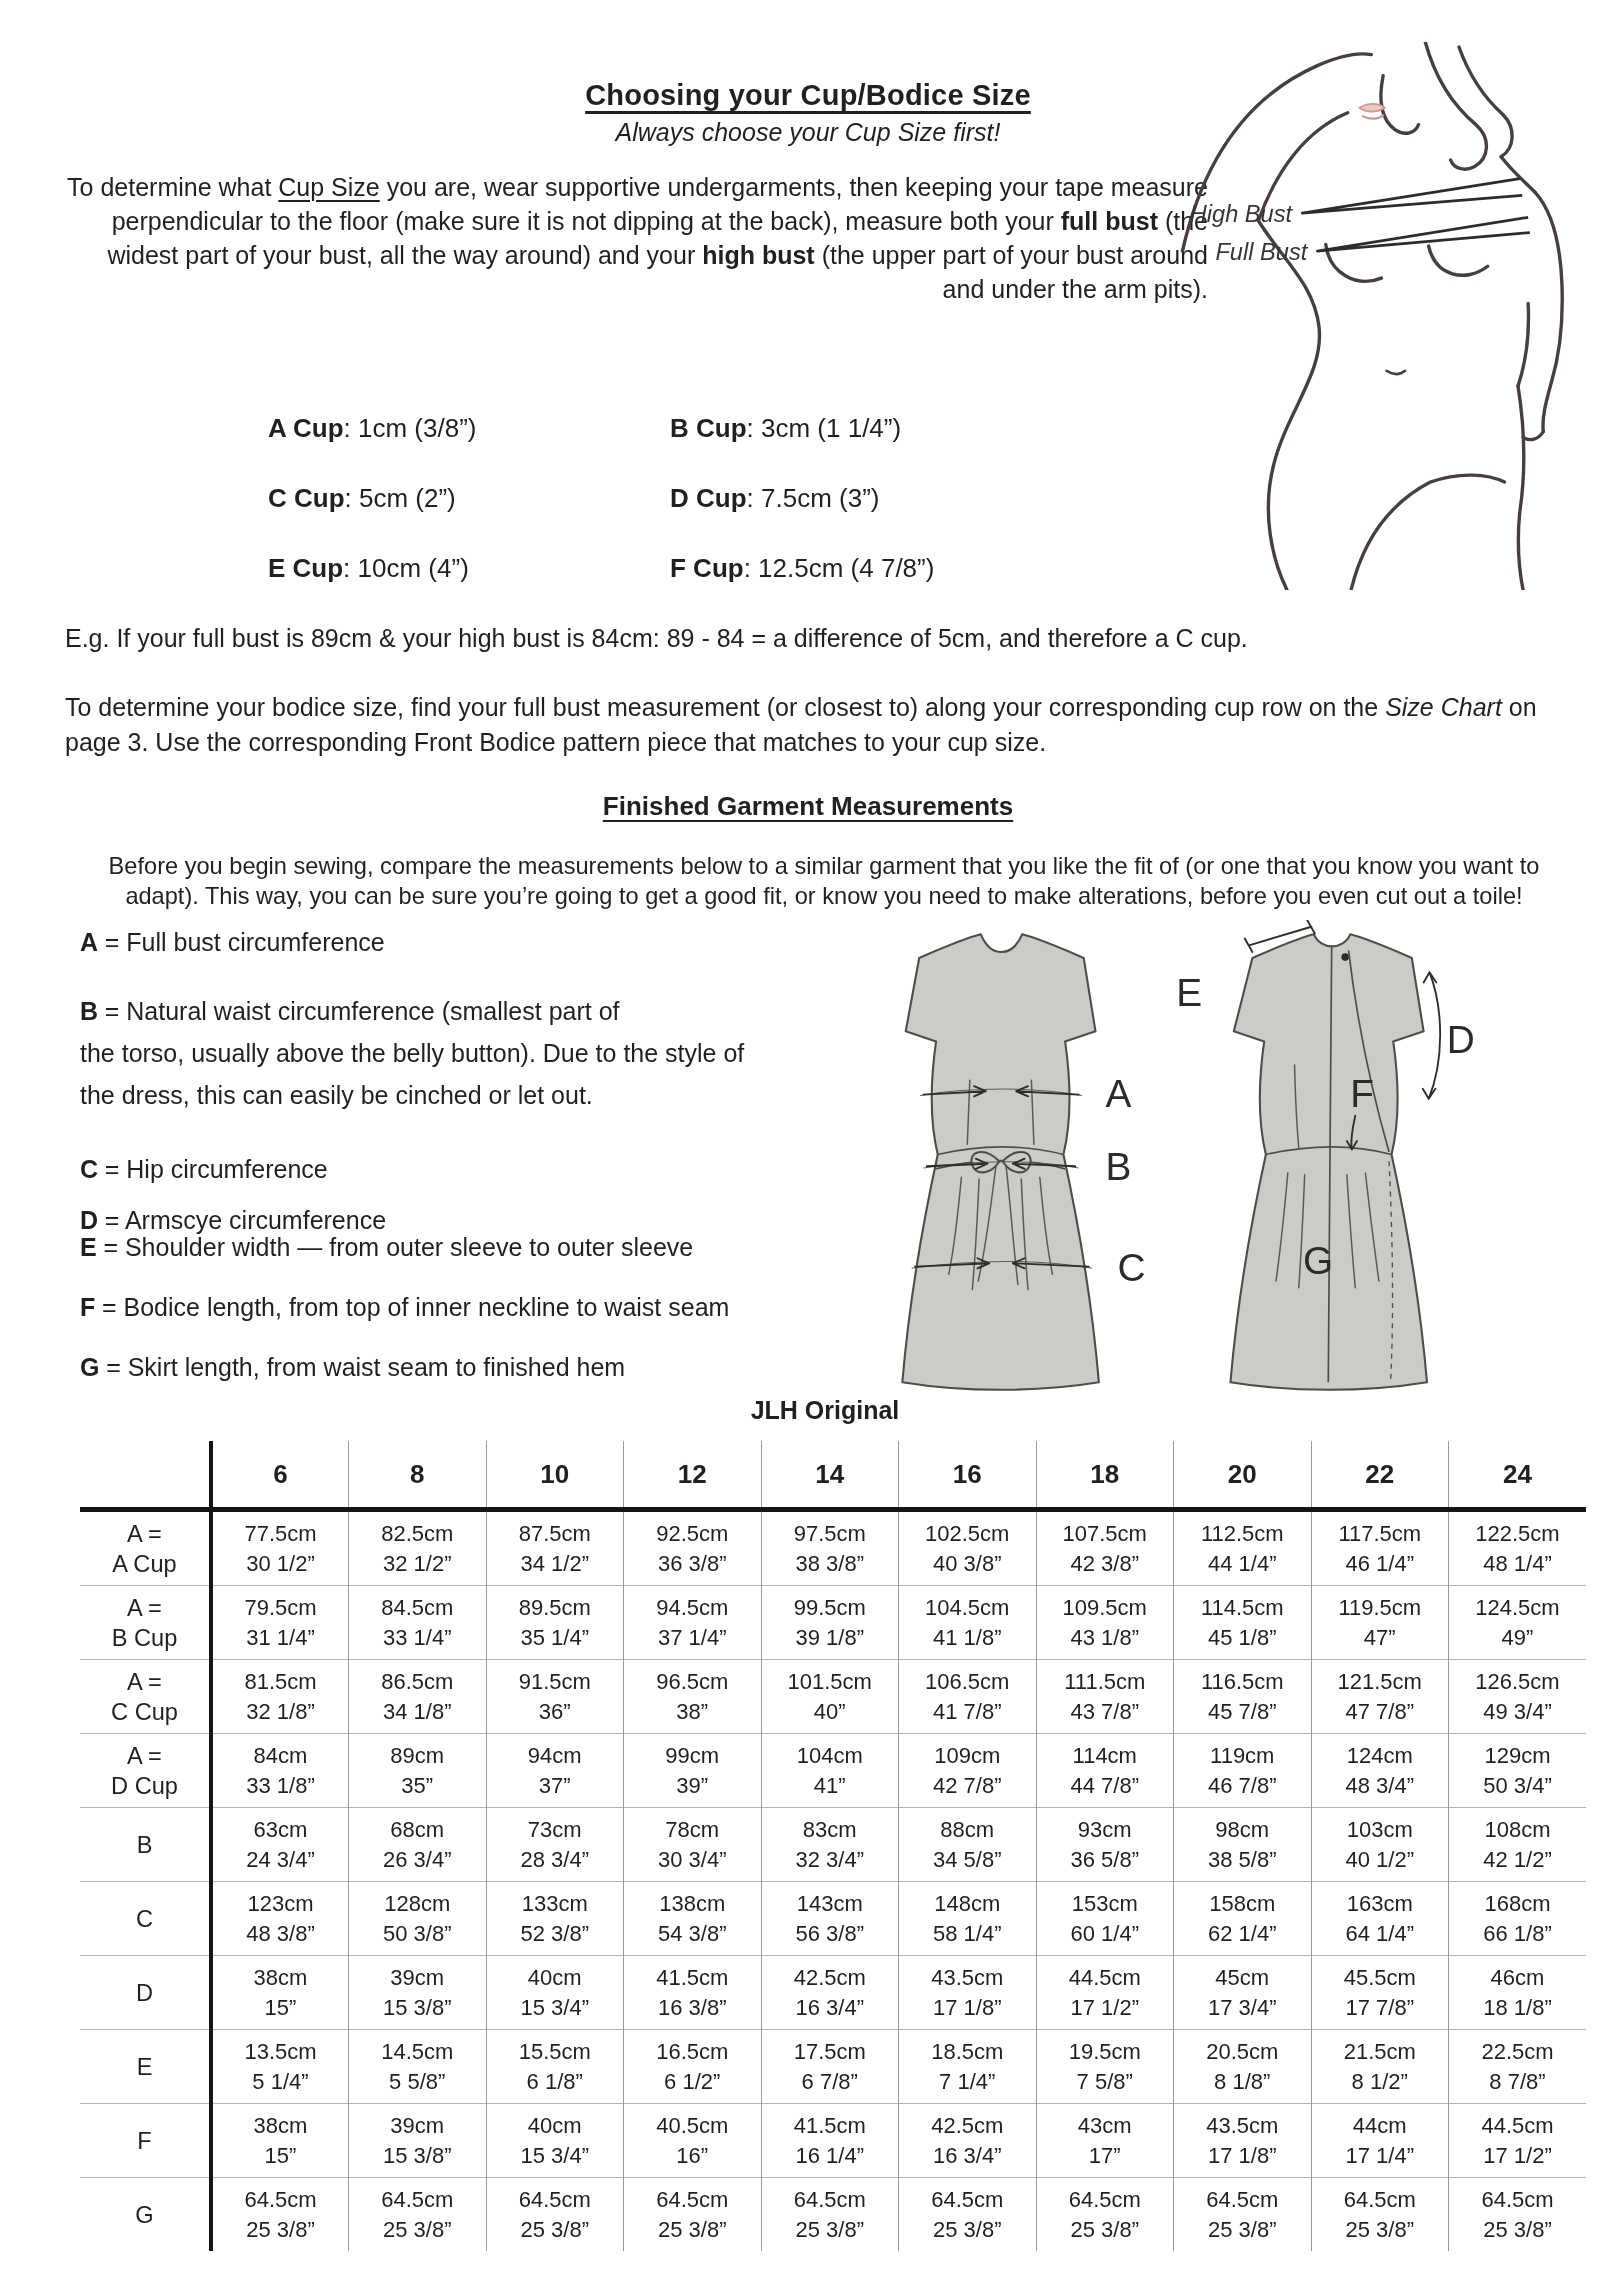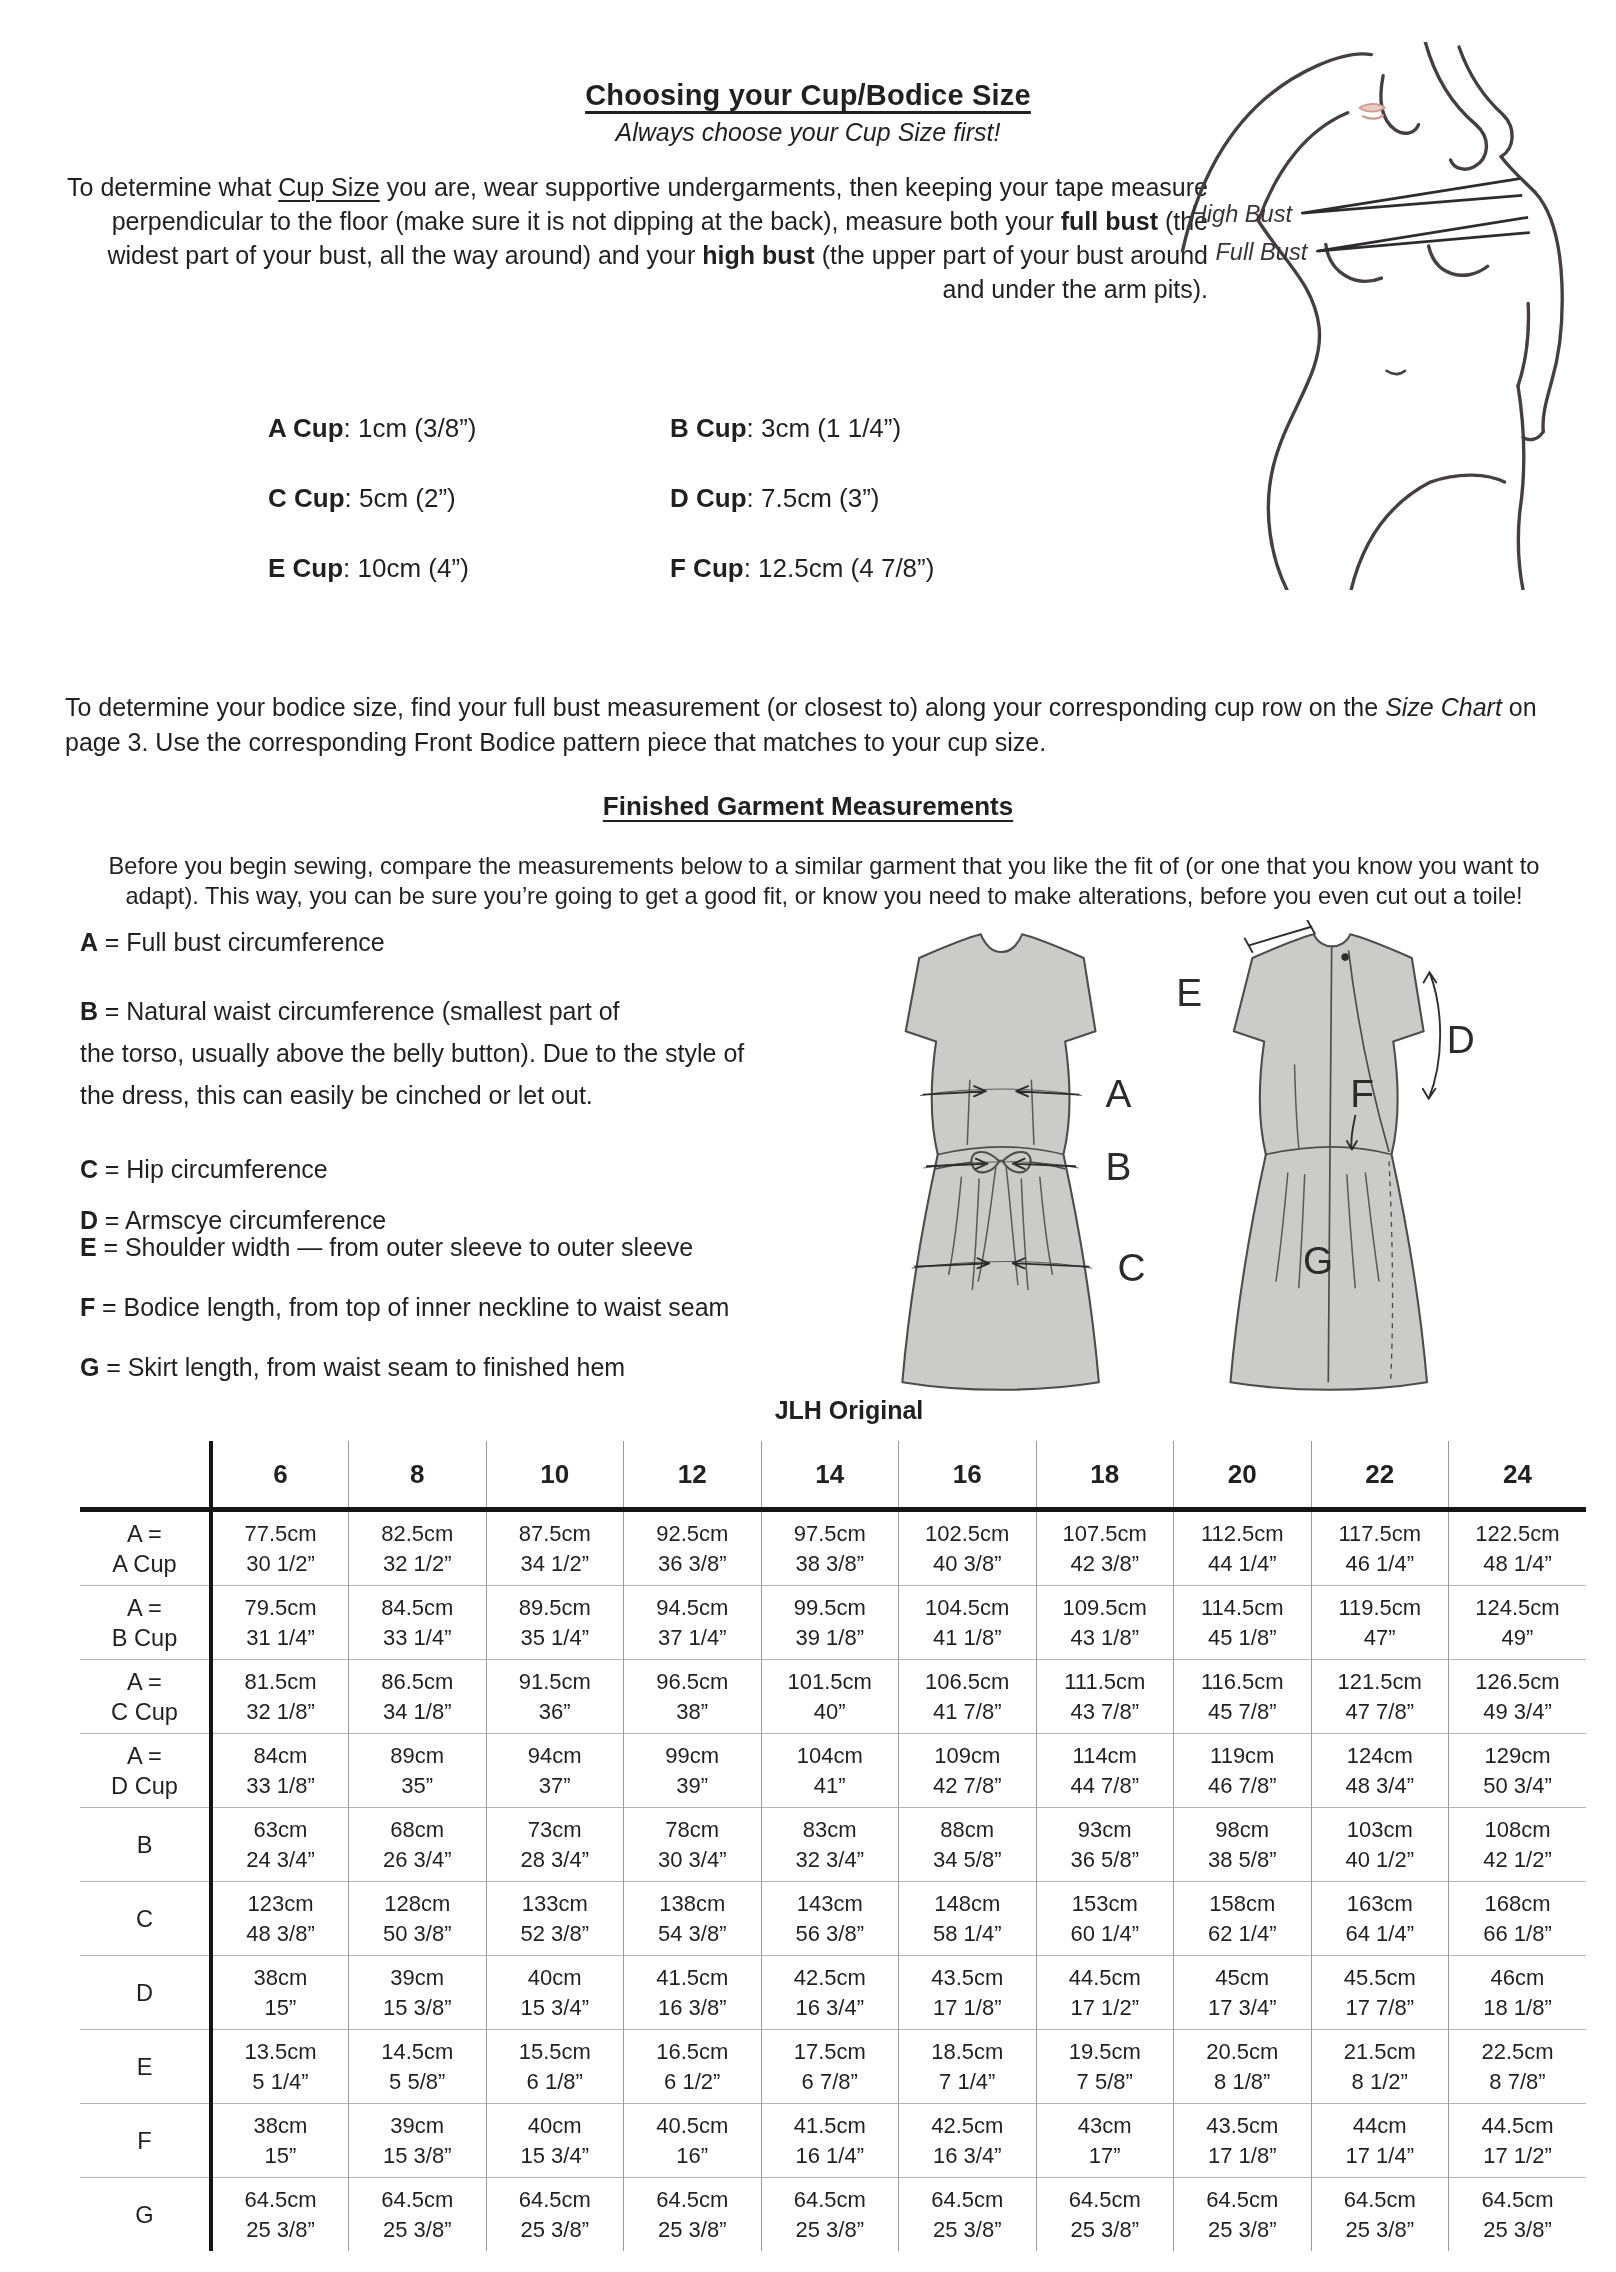--- a/index.html
+++ b/index.html
@@ -28,21 +28,21 @@
   .fig-band{stroke:#2f2a2d;stroke-width:3.2;fill:none;stroke-linejoin:round;}
   .fig-label{font-size:28px;font-style:italic;fill:#3a3438;}
   .dress-svg{left:839px;top:920px;}
   .dress{fill:#cbcbc8;stroke:#4d4d4d;stroke-width:2.5;stroke-linejoin:round;}
   .detail{stroke:#5a5a58;stroke-width:1.8;fill:none;stroke-linecap:round;}
   .seam{stroke:#4d4d4d;stroke-width:2;fill:none;}
   .dashed{stroke-dasharray:6 6;stroke-width:1.6;}
   .arrow{stroke:#2d2d2d;stroke-width:2.2;fill:none;stroke-linecap:round;}
   .thinline{stroke:#4a4a4a;stroke-width:1.2;fill:none;opacity:.85;}
   .dia-label{font-size:46px;fill:#2b2b2b;}
-  .table-title{left:96px;top:1396px;width:1506px;font-size:25px;font-weight:bold;text-align:center;}
+  .table-title{left:72px;top:1396px;width:1506px;font-size:25px;font-weight:bold;text-align:center;}
   .size-table{left:80px;top:1441px;}
   table{border-collapse:collapse;table-layout:fixed;width:1506px;}
   thead th{height:64px;font-size:26px;font-weight:bold;border-bottom:5px solid #151515;vertical-align:middle;}
   th.lbl,td.lbl{width:127px;border-right:4.2px solid #151515;}
   th.size+th.size{border-left:0.8px solid #9b9b9b;}
   td.cell+td.cell{border-left:0.8px solid #9b9b9b;}
   tbody tr+tr{border-top:1.7px solid #b5b3b3;}
   tbody td{height:71px;text-align:center;vertical-align:middle;}
   td.lbl div{font-size:23.6px;line-height:30px;}
   td.cell div{font-size:22px;line-height:29.5px;}
@@ -60,20 +60,21 @@
 
   <div class="abs cups">
     <div><b>A Cup</b><span>: 1cm (3/8”)</span></div>
     <div><b>B Cup</b><span>: 3cm (1 1/4”)</span></div>
     <div><b>C Cup</b><span>: 5cm (2”)</span></div>
     <div><b>D Cup</b><span>: 7.5cm (3”)</span></div>
     <div><b>E Cup</b><span>: 10cm (4”)</span></div>
     <div><b>F Cup</b><span>: 12.5cm (4 7/8”)</span></div>
   </div>
 
+  <p class="abs example-line" style="margin:0">E.g. If your full bust is 89cm &amp; your high bust is 84cm: 89 - 84 = a difference of 5cm, and therefore a C cup.</p>
 
   <p class="abs bodice" style="margin:0"><span>To determine your bodice size, find your full bust measurement (or closest to) along your corresponding cup row on the </span><i>Size Chart</i><span> on page 3.  Use the corresponding Front Bodice pattern piece that matches to your cup size.</span></p>
 
   <div class="abs fin-head center"><span>Finished Garment Measurements</span></div>
   <p class="abs fin-intro" style="margin:16px">Before you begin sewing, compare the measurements below to a similar garment that you like the fit of (or one that you know you want to adapt). This way, you can be sure you’re going to get a good fit, or know you need to make alterations, before you even cut out a toile!</p>
 
   <div id="legend">
       <div class="abs legend-item" style="top: 921px;"><b>A</b><span>= Full bust circumference</span></div>
       <div class="abs legend-item" style="top: 990px;"><b>B</b><span>= Natural waist circumference (smallest part of
 the torso, usually above the belly button). Due to the style of

